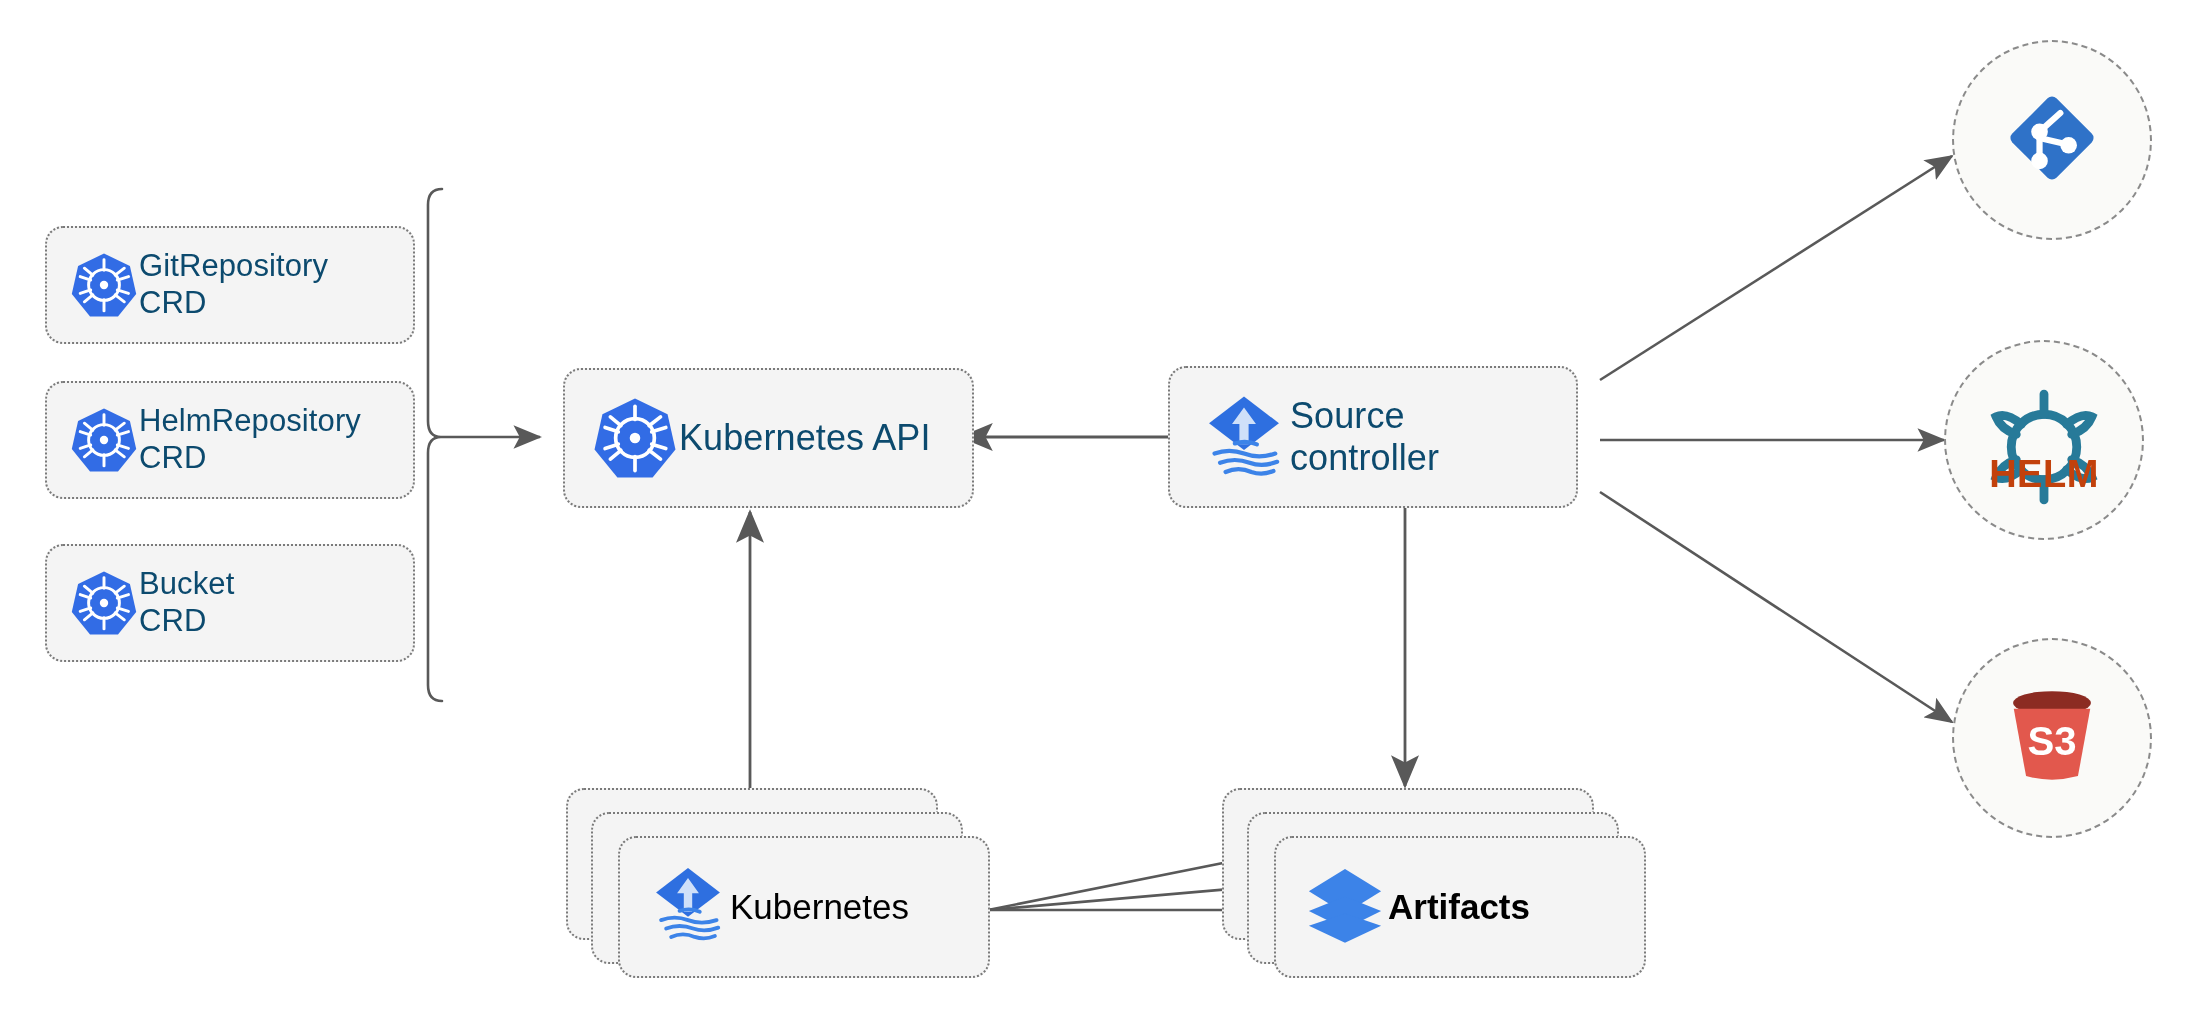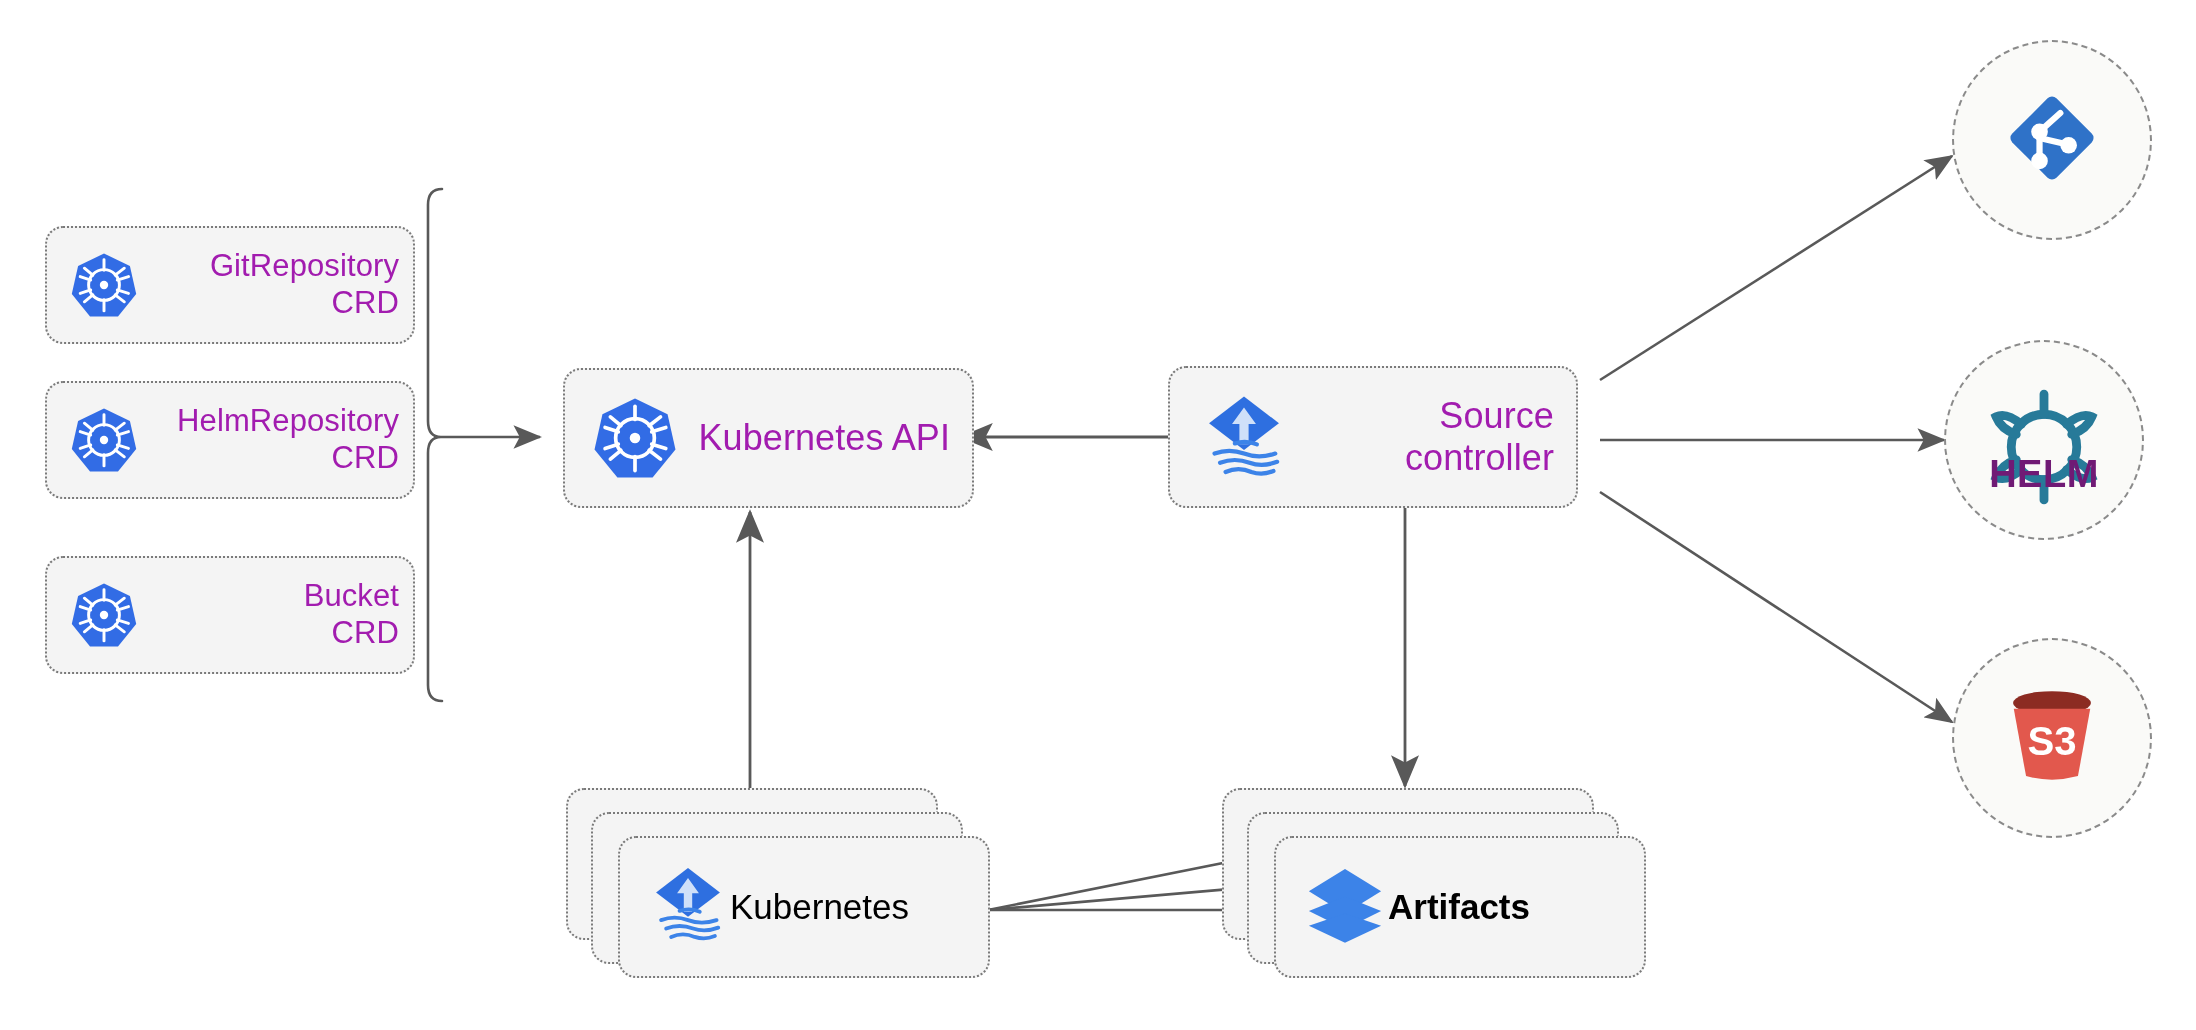--- a/index.html
+++ b/index.html
@@ -32,23 +32,23 @@
     box-sizing: border-box;
     background: #f4f4f4;
     border: 2.5px dotted #7a7a7a;
     border-radius: 18px;
     display: flex;
     align-items: center;
     z-index: 3;
   }
   .node .label {
     font-size: 33px;
-    color: #a21caf;
+    color: #0c4a6e;
     line-height: 1.18;
-    text-align: right;
+    text-align: left;
     flex: 1;
     letter-spacing: .1px;
     white-space: pre-line;
   }
   .node .nodeicon {
     flex: 0 0 auto;
     display: flex;
     align-items: center;
     justify-content: center;
   }
@@ -96,21 +96,21 @@
     display: flex;
     align-items: center;
     justify-content: center;
     z-index: 3;
   }
 
   .helm-wrap { display:flex; flex-direction:column; align-items:center; justify-content:center; }
   .helm-text {
     font-size: 38px;
     font-weight: bold;
-    color: #701a75;
+    color: #c2410c;
     letter-spacing: .5px;
     margin-top: -57px;
     font-family: "Liberation Sans", sans-serif;
   }
 </style>
 </head>
 <body>
 
 <div id="canvas">
 
@@ -188,21 +188,21 @@
           <path d="M16 62 L31 57"></path>
             <path d="M69 43 L85 38"></path>
         </g>
         <circle cx="50" cy="50" r="6" fill="#ffffff"></circle>
       </svg>
     </span>
     <span class="label">HelmRepository
 CRD</span>
   </div>
 
-  <div class="node crd" style="left:45px; top:556px;">
+  <div class="node crd" style="left:45px; top:544px;">
     <span class="nodeicon">
       <svg width="70" height="70" viewBox="0 0 100 100" xmlns="http://www.w3.org/2000/svg">
         <path d="M50 5 L87 23 L96 63 L70 95 L30 95 L4 63 L13 23 Z" fill="#326ce5"></path>
         <g fill="none" stroke="#ffffff" stroke-width="4.2" stroke-linecap="round">
           <circle cx="50" cy="50" r="22"></circle>
           <path d="M50 14 L50 29"></path>
             <path d="M50 71 L50 87"></path>
           <path d="M16 38 L31 43"></path>
             <path d="M69 57 L85 62"></path>
           <path d="M22 74 L34 64"></path>

